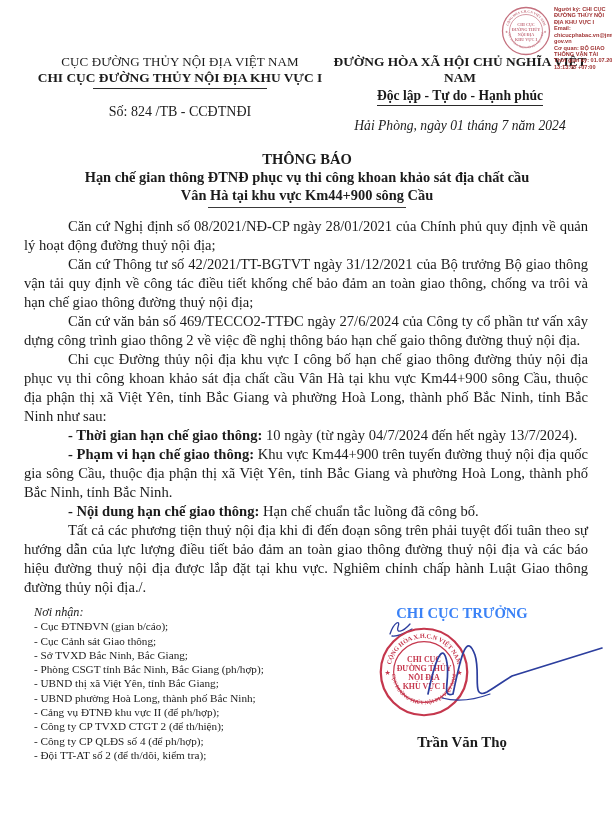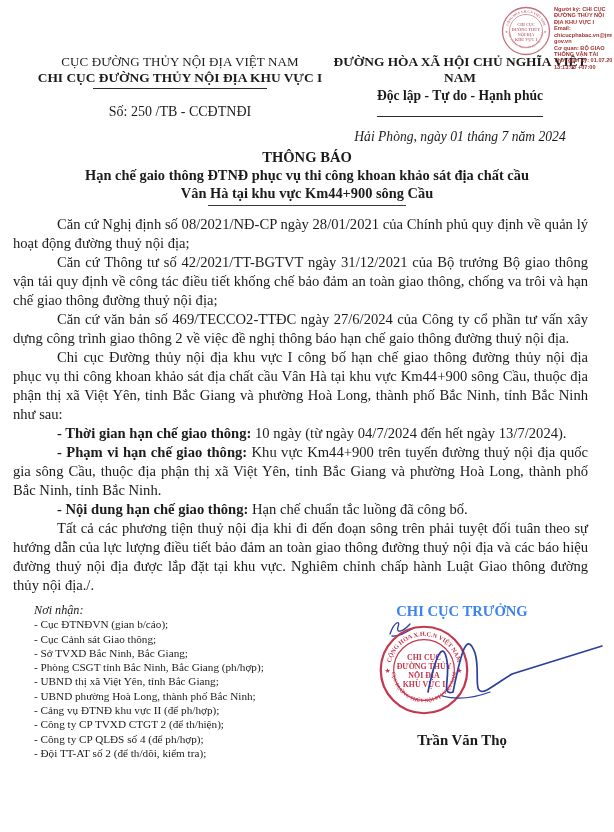--- a/index.html
+++ b/index.html
@@ -14,29 +14,29 @@
   .sign-info div{white-space:nowrap;overflow:hidden;}
   
   .header-row{display:flex;padding:54px 24px 0 30px;}
   .header-left{width:300px;text-align:center;}
   .header-right{flex:1;text-align:center;}
   .h-small{font-size:13px;letter-spacing:.1px;}
   .h-bold{font-weight:bold;font-size:13.4px;}
   .rule-left{width:174px;border-top:1.2px solid #2a2a2a;margin:2px auto 0;}
   .doc-number{font-size:14px;margin-top:15px;}
   .motto{font-weight:bold;font-size:13.6px;display:inline-block;
-    border-bottom:1.2px solid #2a2a2a;padding-bottom:12px;}
+    border-bottom:1.2px solid #2a2a2a;padding-bottom:1px;}
   .place-date{font-style:italic;font-size:13.6px;margin-top:12px;text-align:center;}
   
-  .title-block{text-align:center;margin-top:4px;font-weight:bold;}
+  .title-block{text-align:center;margin-top:17px;font-weight:bold;}
   .title-main{font-size:14.6px;}
   .title-sub{font-size:14.4px;line-height:18px;}
   .rule-title{width:198px;border-top:1.2px solid #3a3a3a;margin:3px auto 0;}
   
-  .body-text{padding:9px 26px 0 13px;}
+  .body-text{padding:9px 26px 0 24px;}
   .para{margin:0;text-align:justify;text-indent:44px;font-size:14.6px;line-height:19px;}
   .para b{font-weight:bold;}
   .mini-sign{position:absolute;left:386px;top:618px;}
   
   .footer{display:flex;padding:8px 24px 0 34px;}
   .recipients{width:300px;font-size:11.2px;line-height:14.3px;}
   .recipients-label{font-weight:normal;font-style:italic;font-size:12.2px;}
   .signature{position:relative;flex:1;text-align:center;}
   .signer-title{font-weight:bold;font-size:14.6px;color:#3b82f6;}
   .seal-wrap{position:relative;height:104px;margin-top:4px;}
@@ -79,32 +79,32 @@
         <div>Thời gian ký: 01.07.2024</div>
         <div>13:13:05 +07:00</div>
       </div>
   </div>
 
   <div class="header-row">
     <div class="header-left">
       <div class="h-small">CỤC ĐƯỜNG THỦY NỘI ĐỊA VIỆT NAM</div>
       <div class="h-bold">CHI CỤC ĐƯỜNG THỦY NỘI ĐỊA KHU VỰC I</div>
       <div class="rule-left"></div>
-      <div class="doc-number">Số: 250 /TB - CCĐTNĐI</div>
+      <div class="doc-number">Số: 824 /TB - CCĐTNĐI</div>
     </div>
     <div class="header-right">
       <div class="h-bold">ĐƯỜNG HÒA XÃ HỘI CHỦ NGHĨA VIỆT NAM</div>
       <div><span class="motto">Độc lập - Tự do - Hạnh phúc</span></div>
       <div class="place-date">Hải Phòng, ngày 01 tháng 7 năm 2024</div>
     </div>
   </div>
 
   <div class="title-block">
     <div class="title-main">THÔNG BÁO</div>
-    <div class="title-sub">Hạn chế gaio thông ĐTNĐ phục vụ thi công khoan khảo sát địa chất cầu</div>
+    <div class="title-sub">Hạn chế gian thông ĐTNĐ phục vụ thi công khoan khảo sát địa chất cầu</div>
     <div class="title-sub">Vân Hà tại khu vực Km44+900 sông Cầu</div>
     <div class="rule-title"></div>
   </div>
 
   <div class="body-text">
       <p class="para">Căn cứ Nghị định số 08/2021/NĐ-CP ngày 28/01/2021 của Chính phủ quy định về quản lý hoạt động đường thuỷ nội địa;</p>
       <p class="para">Căn cứ Thông tư số 42/2021/TT-BGTVT ngày 31/12/2021 của Bộ trưởng Bộ giao thông vận tải quy định về công tác điều tiết khống chế bảo đảm an toàn giao thông, chống va trôi và hạn chế giao thông đường thuỷ nội địa;</p>
       <p class="para">Căn cứ văn bản số 469/TECCO2-TTĐC ngày 27/6/2024 của Công ty cổ phần tư vấn xây dựng công trình giao thông 2 về việc đề nghị thông báo hạn chế gaio thông đường thuỷ nội địa.</p>
       <p class="para">Chi cục Đường thủy nội địa khu vực I công bố hạn chế giao thông đường thủy nội địa phục vụ thi công khoan khảo sát địa chất cầu Vân Hà tại khu vực Km44+900 sông Cầu, thuộc địa phận thị xã Việt Yên, tỉnh Bắc Giang và phường Hoà Long, thành phố Bắc Ninh, tỉnh Bắc Ninh như sau:</p>
       <p class="para"><b>- Thời gian hạn chế giao thông:</b> 10 ngày (từ ngày 04/7/2024 đến hết ngày 13/7/2024).</p>

